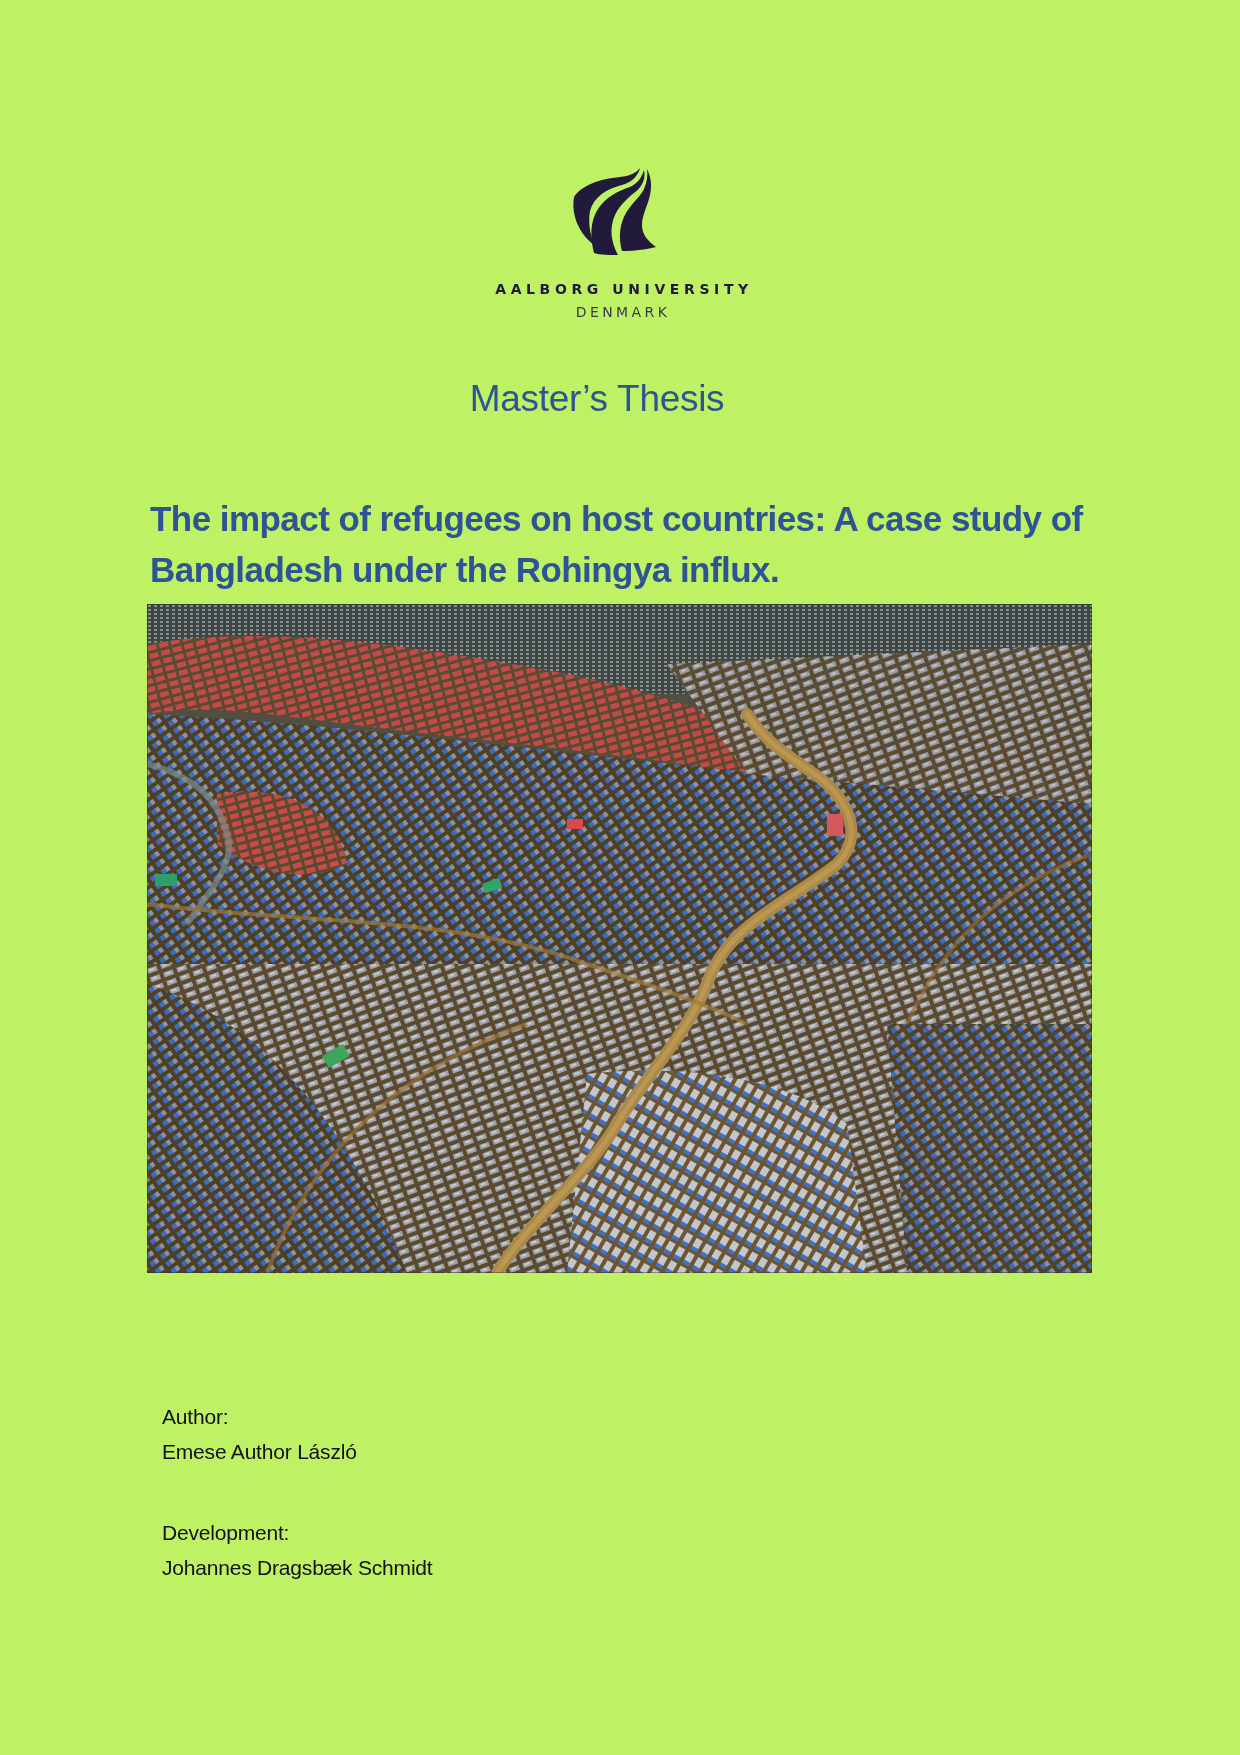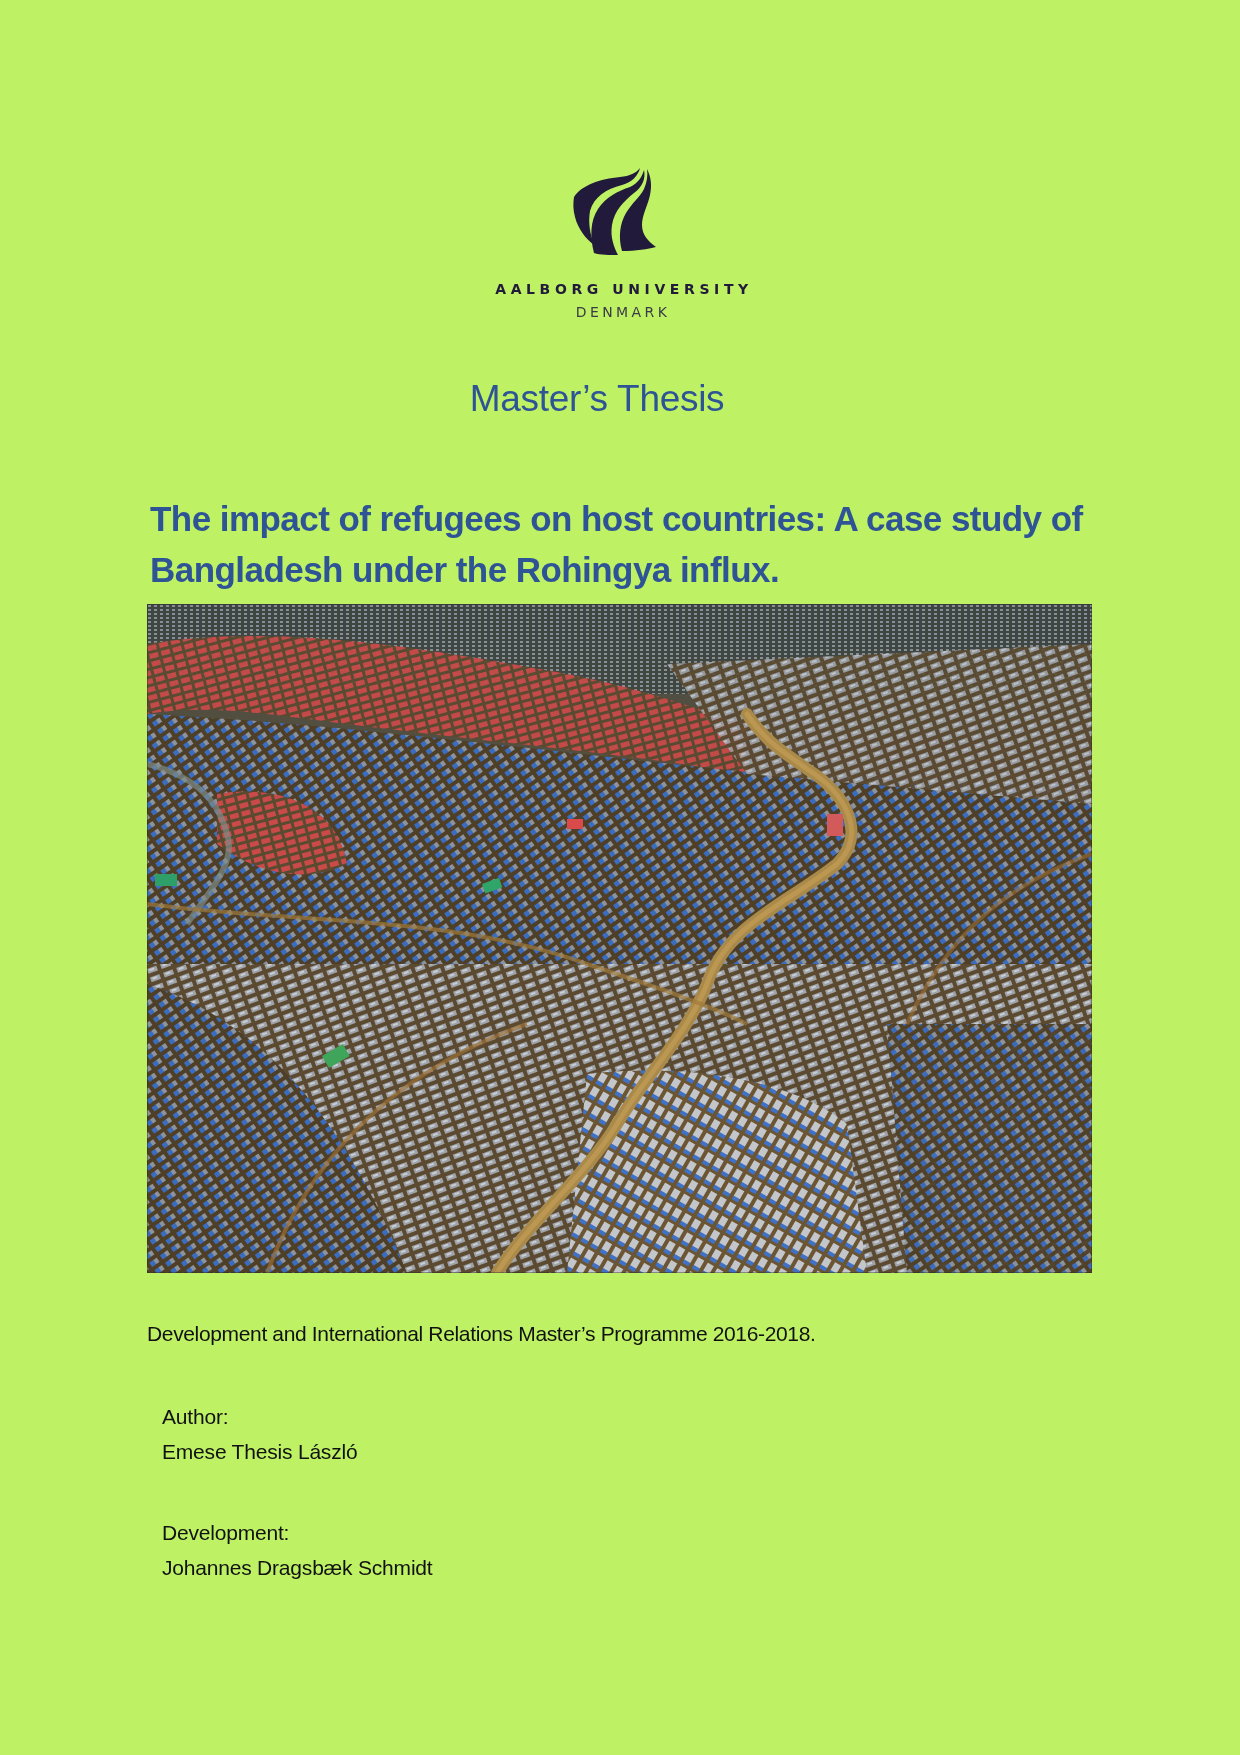--- a/index.html
+++ b/index.html
@@ -121,21 +121,20 @@
       <rect x="335" y="280" width="18" height="10" fill="#2fa56a" transform="rotate(-20 335 280)"></rect>
       <rect x="175" y="452" width="24" height="14" fill="#3fa55a" transform="rotate(-30 175 452)"></rect>
       <rect x="8" y="270" width="22" height="12" fill="#2f9f6a"></rect>
       <rect x="420" y="215" width="16" height="10" fill="#d94b4b"></rect>
       <rect x="680" y="210" width="16" height="22" fill="#d35a5a"></rect>
 
       <rect width="945" height="669" fill="none" stroke="#2a2a22" stroke-width="2" opacity="0.4"></rect>
     </svg>
   </div>
 
-  <div class="programme">Development and International Relations Master’s Programme 2016-2018.</div>
 
   <div class="meta-label author-label">Author:</div>
-  <div class="meta-value author-name">Emese Thesis László</div>
+  <div class="meta-value author-name">Emese Author László</div>
 
   <div class="meta-label supervisor-label">Development:</div>
   <div class="meta-value supervisor-name">Johannes Dragsbæk Schmidt</div>
 
 </div>
 
 </body></html>

